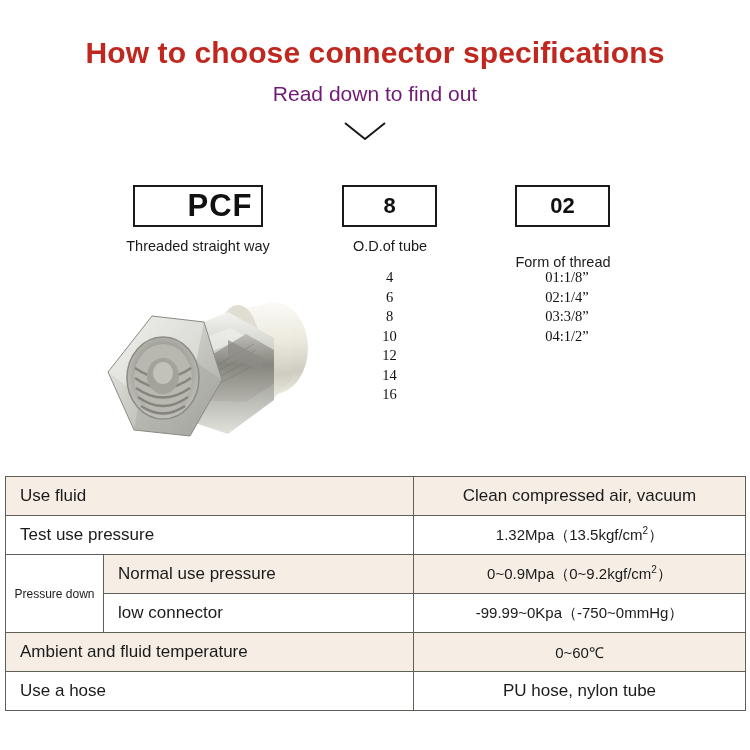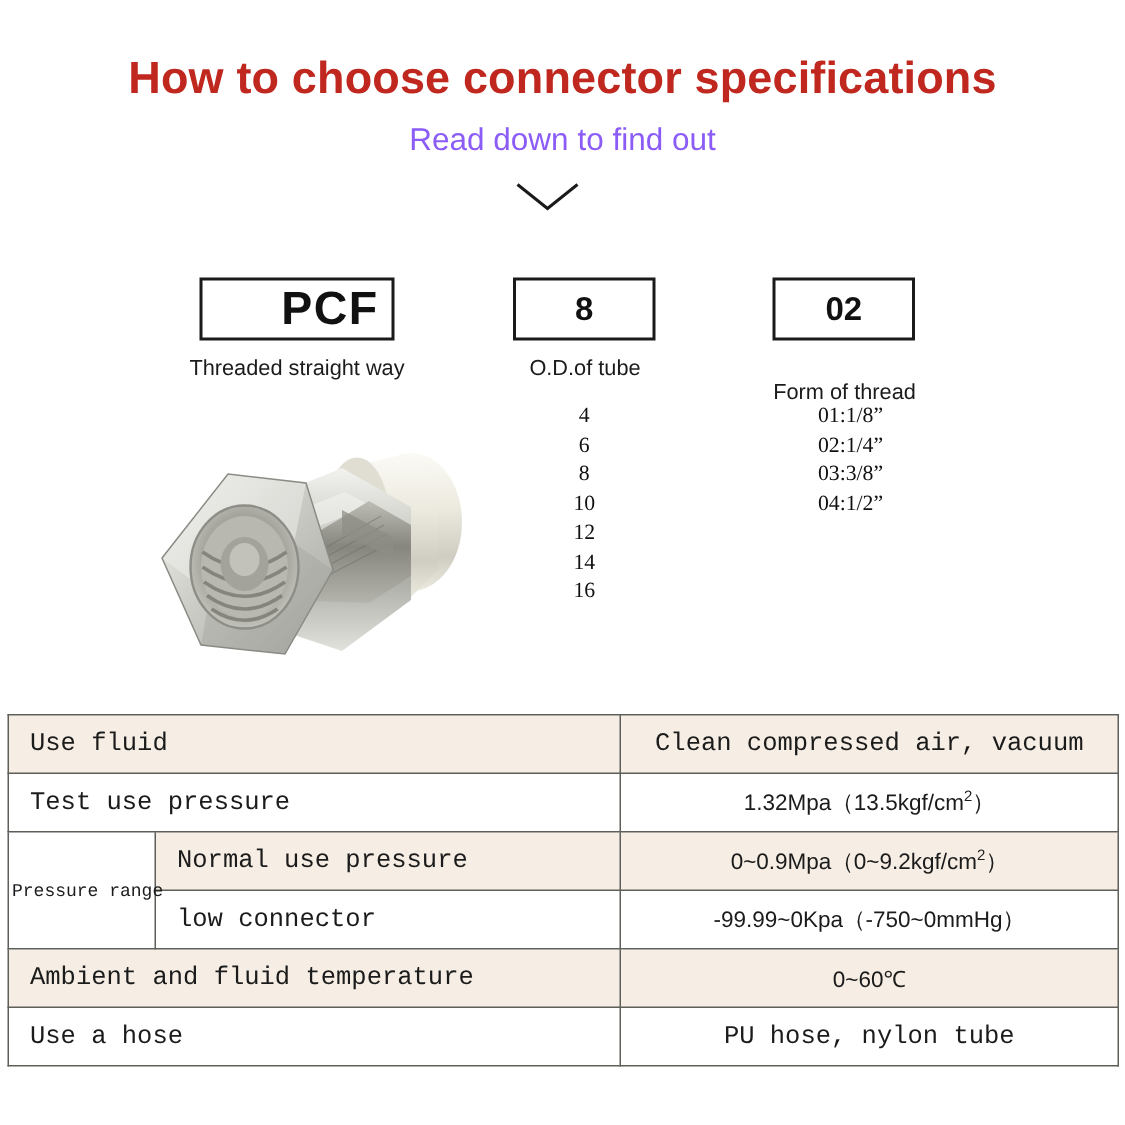--- a/index.html
+++ b/index.html
@@ -15,21 +15,21 @@
   .title {
     position: absolute; left: 0; top: 36px; width: 750px;
     text-align: center;
     font-size: 30px; font-weight: 700;
     color: #c0281f; letter-spacing: 0.1px;
     white-space: nowrap;
   }
   .subtitle {
     position: absolute; left: 0; top: 82px; width: 750px;
     text-align: center;
-    font-size: 21px; font-weight: 400; color: #8b5cf6;
+    font-size: 21px; font-weight: 400; color: #701a75;
   }
   .chevron {
     position: absolute; left: 343px; top: 120px;
     width: 44px; height: 22px;
   }
 
   
   .codebox {
     position: absolute;
     border: 2px solid #1a1a1a;
@@ -69,21 +69,20 @@
     border-collapse: collapse;
     table-layout: fixed;
   }
   .spec td {
     border: 1px solid #5f5f5a;
     height: 39px;
     padding: 0 0 0 14px;
     font-size: 17px;
     color: #1b1b1b;
     vertical-align: middle;
-    font-family: Liberation Mono, monospace;
   }
   .spec td.val {
     text-align: center; padding: 0 6px;
   }
   .spec tr.beige td { background: #f6eee4; }
   .spec tr.white td { background: #ffffff; }
   .spec td.rangelabel {
     background: #ffffff !important;
     font-size: 12px;
     text-align: center;
@@ -212,21 +211,21 @@
     <tbody>
       <tr class="beige">
         <td colspan="2">Use fluid</td>
         <td class="val">Clean compressed air, vacuum</td>
       </tr>
       <tr class="white">
         <td colspan="2">Test use pressure</td>
         <td class="val numval"><span>1.32Mpa（13.5kgf/cm</span><sup>2</sup><span>）</span></td>
       </tr>
       <tr class="beige">
-        <td class="rangelabel" rowspan="2">Pressure range</td>
+        <td class="rangelabel" rowspan="2">Pressure down</td>
         <td>Normal use pressure</td>
         <td class="val numval"><span>0~0.9Mpa（0~9.2kgf/cm</span><sup>2</sup><span>）</span></td>
       </tr>
       <tr class="white">
         <td>low connector</td>
         <td class="val numval">-99.99~0Kpa（-750~0mmHg）</td>
       </tr>
       <tr class="beige">
         <td colspan="2">Ambient and fluid temperature</td>
         <td class="val numval">0~60℃</td>

